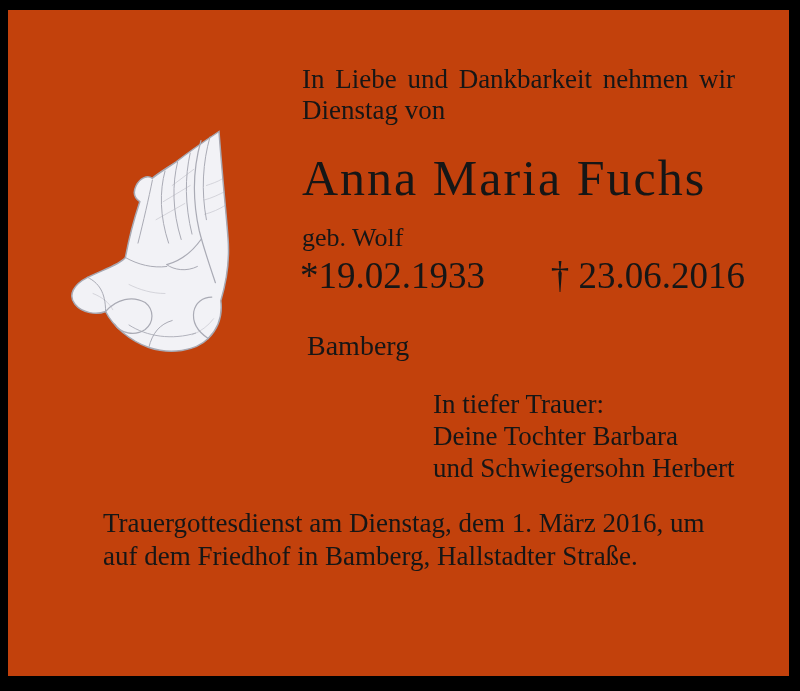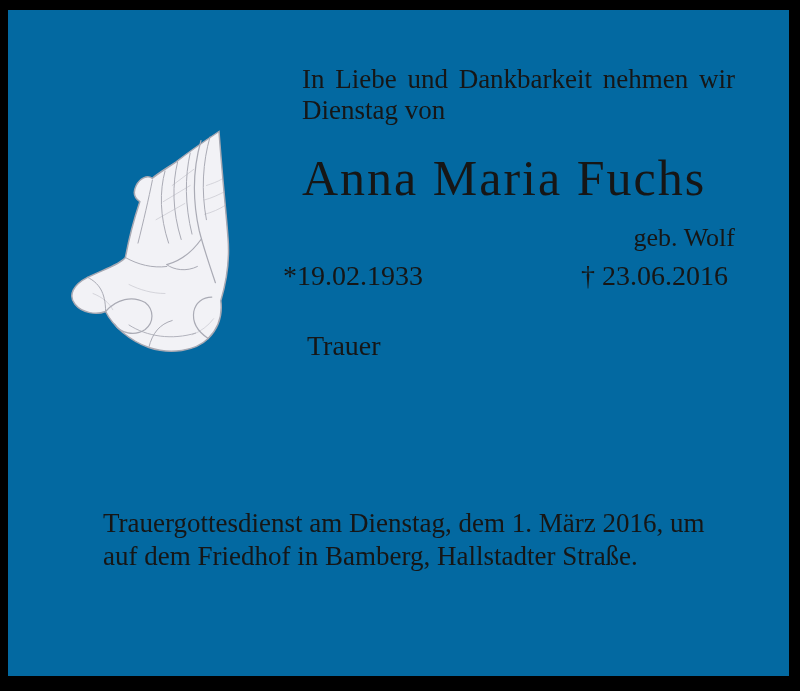--- a/index.html
+++ b/index.html
@@ -1,46 +1,46 @@
 <!DOCTYPE html>
 <html><head>
 <meta charset="utf-8">
 <style>
   html,body{margin:0;padding:0;background:#ffffff;}
   .page{
     position:relative;
     width:800px;height:691px;
     box-sizing:border-box;
-    background:#0369a1;
+    background:#c2410c;
     border-style:solid;border-color:#000000;
     border-width:10px 11px 15px 8px;
     font-family:"Liberation Serif","DejaVu Serif",serif;
     color:#161616;
     overflow:hidden;
   }
   .abs{position:absolute;}
   .intro{
     left:294px;top:54px;width:433px;
     font-size:27px;line-height:31px;
   }
   .stretch{text-align:justify;text-align-last:justify;}
   .name{
     left:294px;top:140px;width:433px;
     font-size:50px;line-height:56px;
     letter-spacing:2px;text-align:left;
     font-weight:normal;margin:0;white-space:nowrap;
   }
   .maiden{
     left:294px;top:213px;width:433px;
-    text-align:right;font-size:26px;line-height:30px;
+    text-align:left;font-size:26px;line-height:30px;
   }
   .dates{
-    left:275px;top:250px;width:445px;
+    left:292px;top:250px;width:445px;
     display:flex;justify-content:space-between;
-    font-size:28px;line-height:32px;
+    font-size:37px;line-height:32px;
   }
   .city{
     left:299px;top:320px;
     font-size:28px;line-height:32px;
   }
   .mourners{
     left:425px;top:378px;
     font-size:27px;line-height:32px;
   }
   .arrangements{
@@ -108,21 +108,26 @@
 
   <h1 class="abs name">Anna Maria Fuchs</h1>
 
   <div class="abs maiden">geb. Wolf</div>
 
   <div class="abs dates">
     <span>*19.02.1933</span>
     <span>† 23.06.2016</span>
   </div>
 
-  <div class="abs city">Trauer</div>
+  <div class="abs city">Bamberg</div>
 
+  <div class="abs mourners">
+    <div>In tiefer Trauer:</div>
+    <div>Deine Tochter Barbara</div>
+    <div>und Schwiegersohn Herbert</div>
+  </div>
 
   <div class="abs arrangements">
     <div>Trauergottesdienst am Dienstag, dem 1. März 2016, um</div>
     <div>auf dem Friedhof in Bamberg, Hallstadter Straße.</div>
   </div>
 
 </div>
 
 </body></html>

